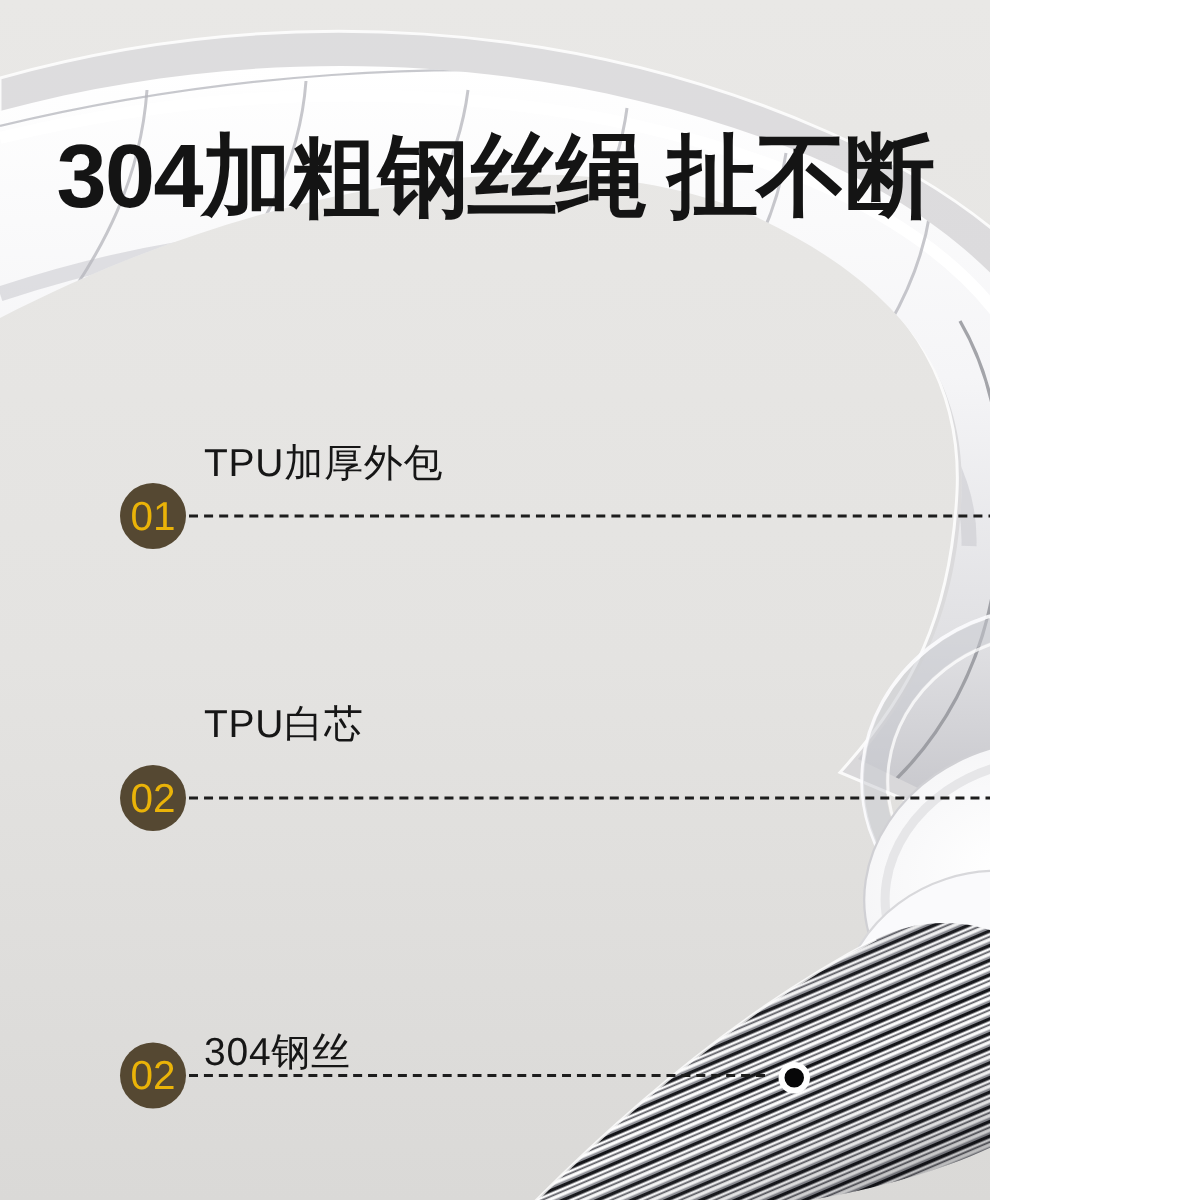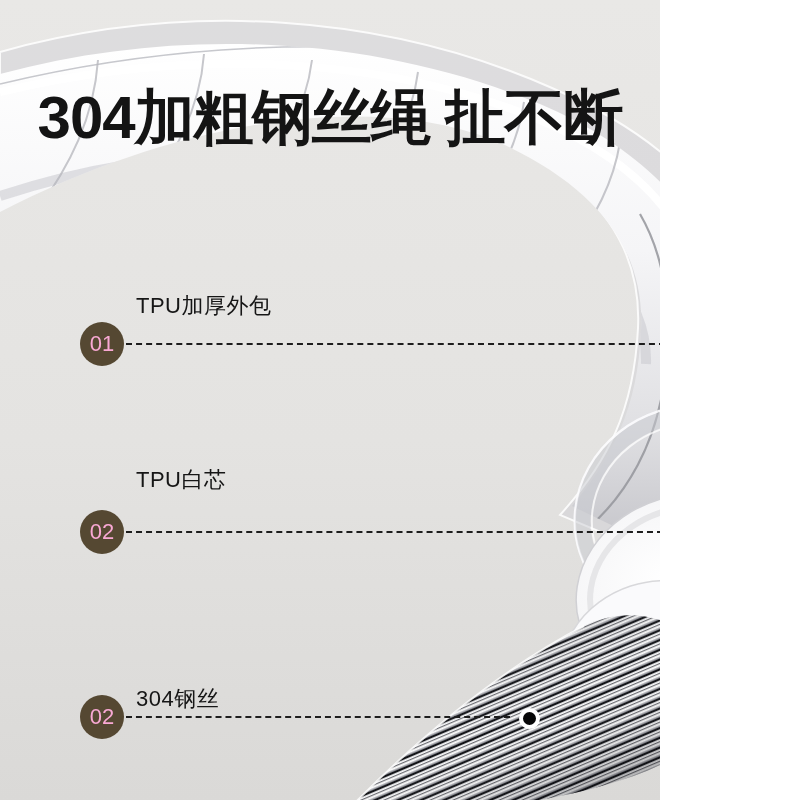--- a/index.html
+++ b/index.html
@@ -9,25 +9,25 @@
     background:linear-gradient(180deg,#e9e8e6 0%,#e4e3e1 55%,#dad9d7 100%);
   }
   .photo{position:absolute;left:0;top:0;}
   .title{
     position:absolute;left:0;right:0;top:46px;text-align:center;
     font-size:60px;font-weight:700;color:#141414;letter-spacing:-1px;
     white-space:pre;line-height:1.05;
   }
   .badge{
     position:absolute;width:44px;height:44px;border-radius:50%;
-    background:#554832;color:#f9a8d4;font-size:22px;font-weight:500;
+    background:#554832;color:#eab308;font-size:27px;font-weight:500;
     display:flex;align-items:center;justify-content:center;
   }
   .callout-label{
-    position:absolute;font-size:22px;font-weight:500;color:#161616;
+    position:absolute;font-size:26px;font-weight:500;color:#161616;
     letter-spacing:0.5px;white-space:nowrap;
   }
   .leader{position:absolute;height:0;border-top:2px dashed #1d1d1d;}
   .dot{
     position:absolute;width:13px;height:13px;border-radius:50%;
     background:#070708;border:4px solid #ffffff;
   }
   
   .b1{left:80px;top:322px;}  .l1{left:136px;top:291px;}
   .ld1{left:126px;top:343px;width:539px;}  .d1{left:670px;top:334px;}

